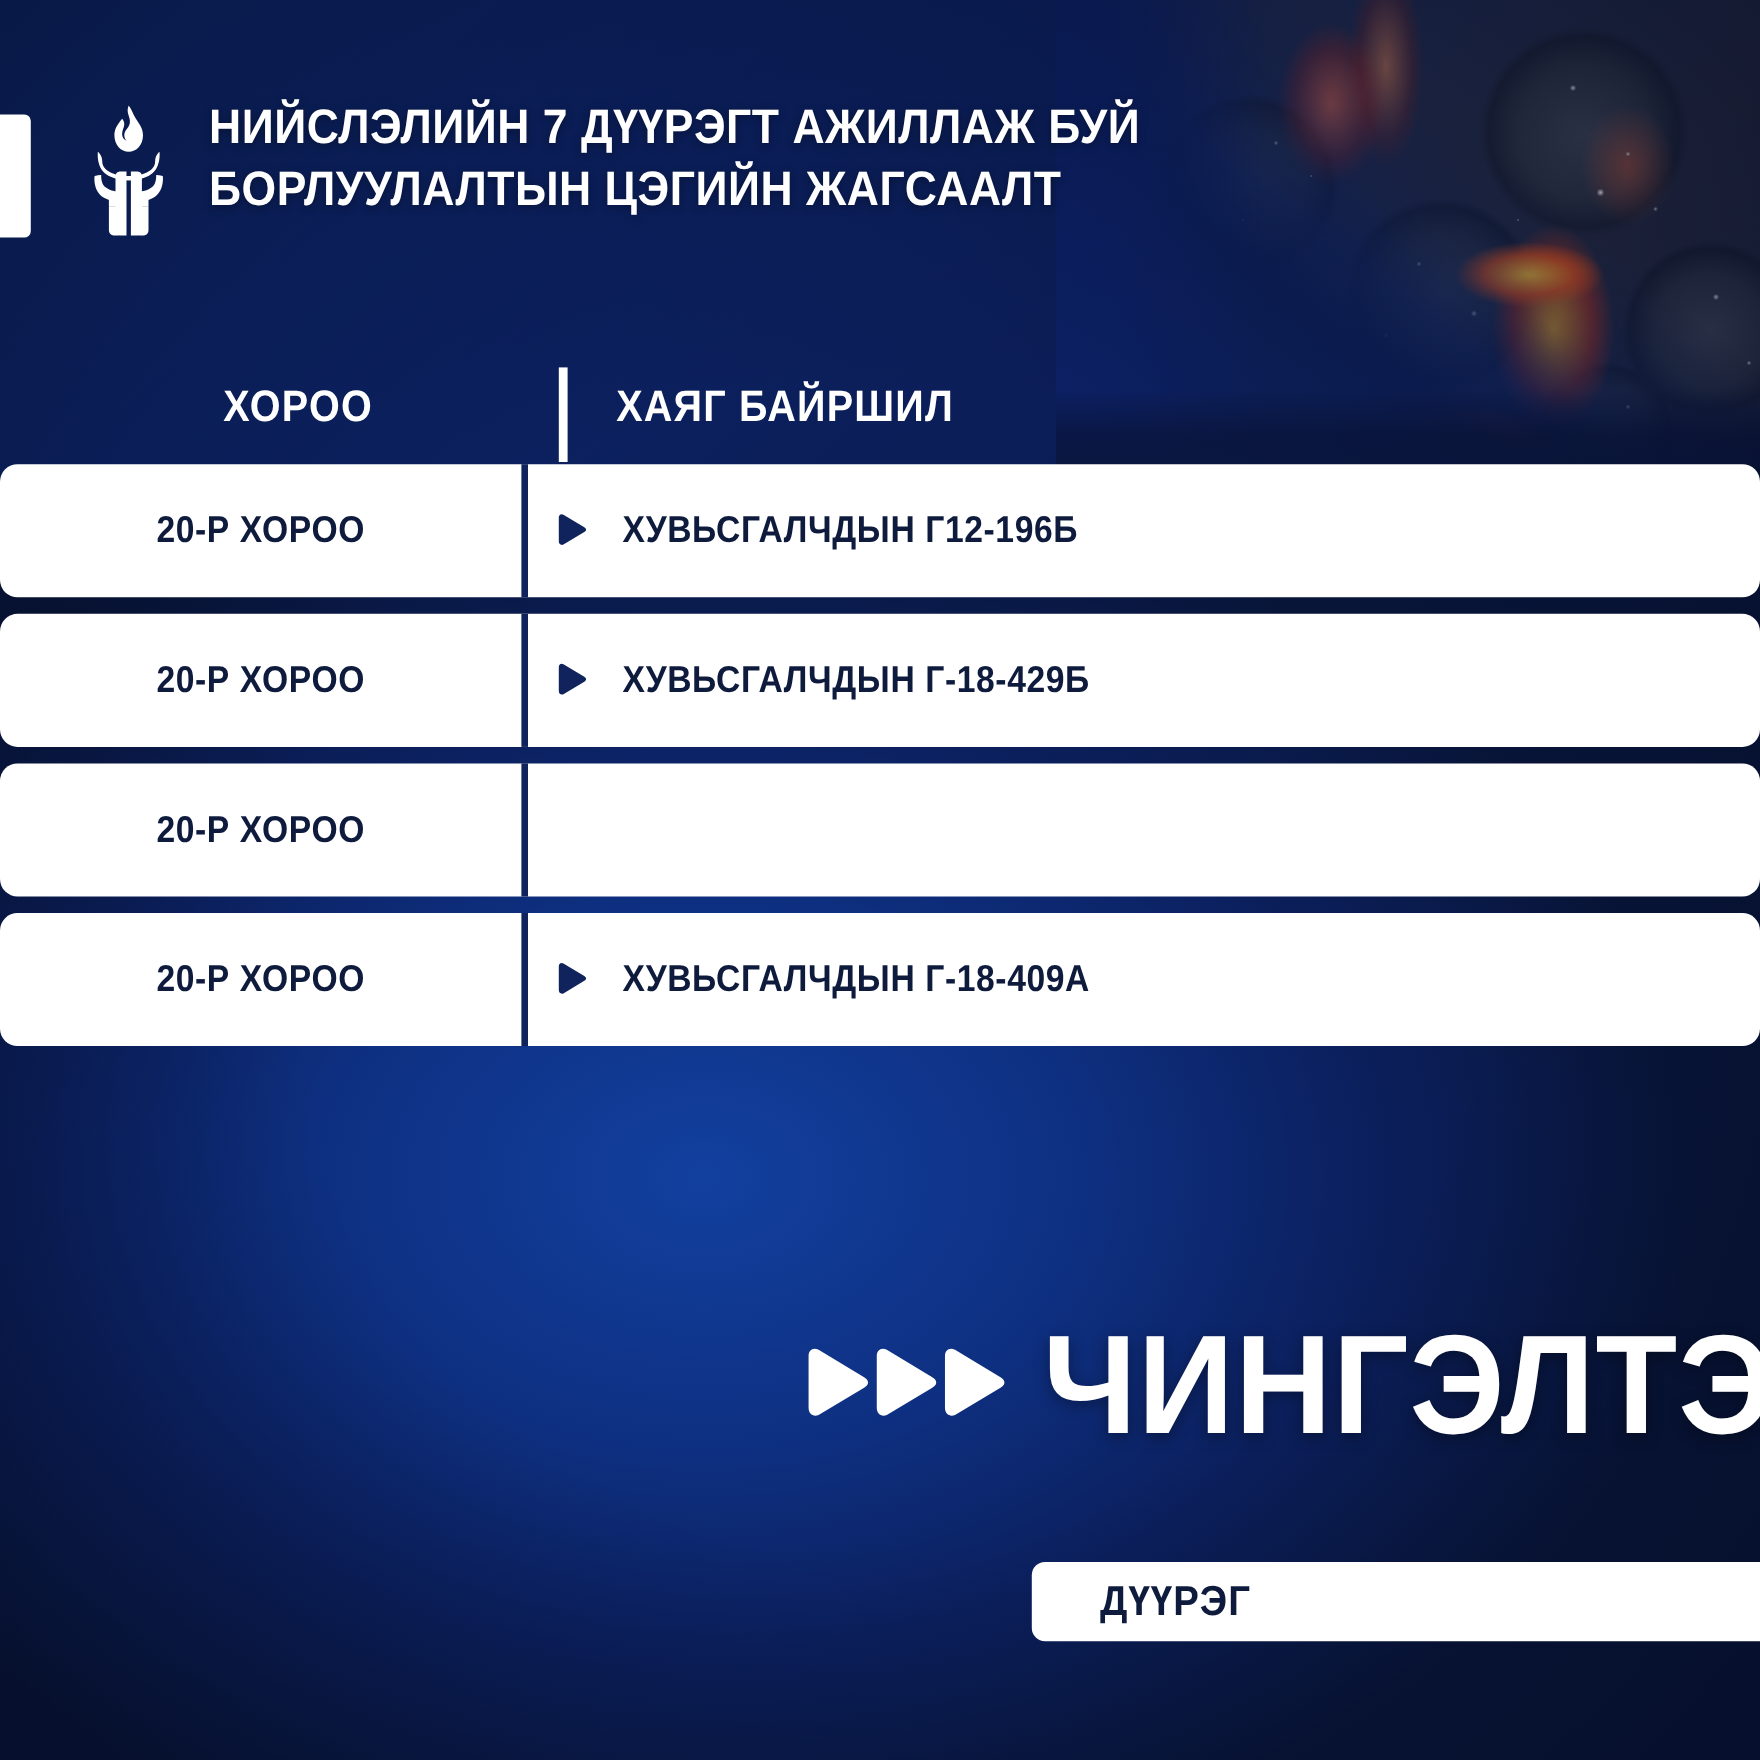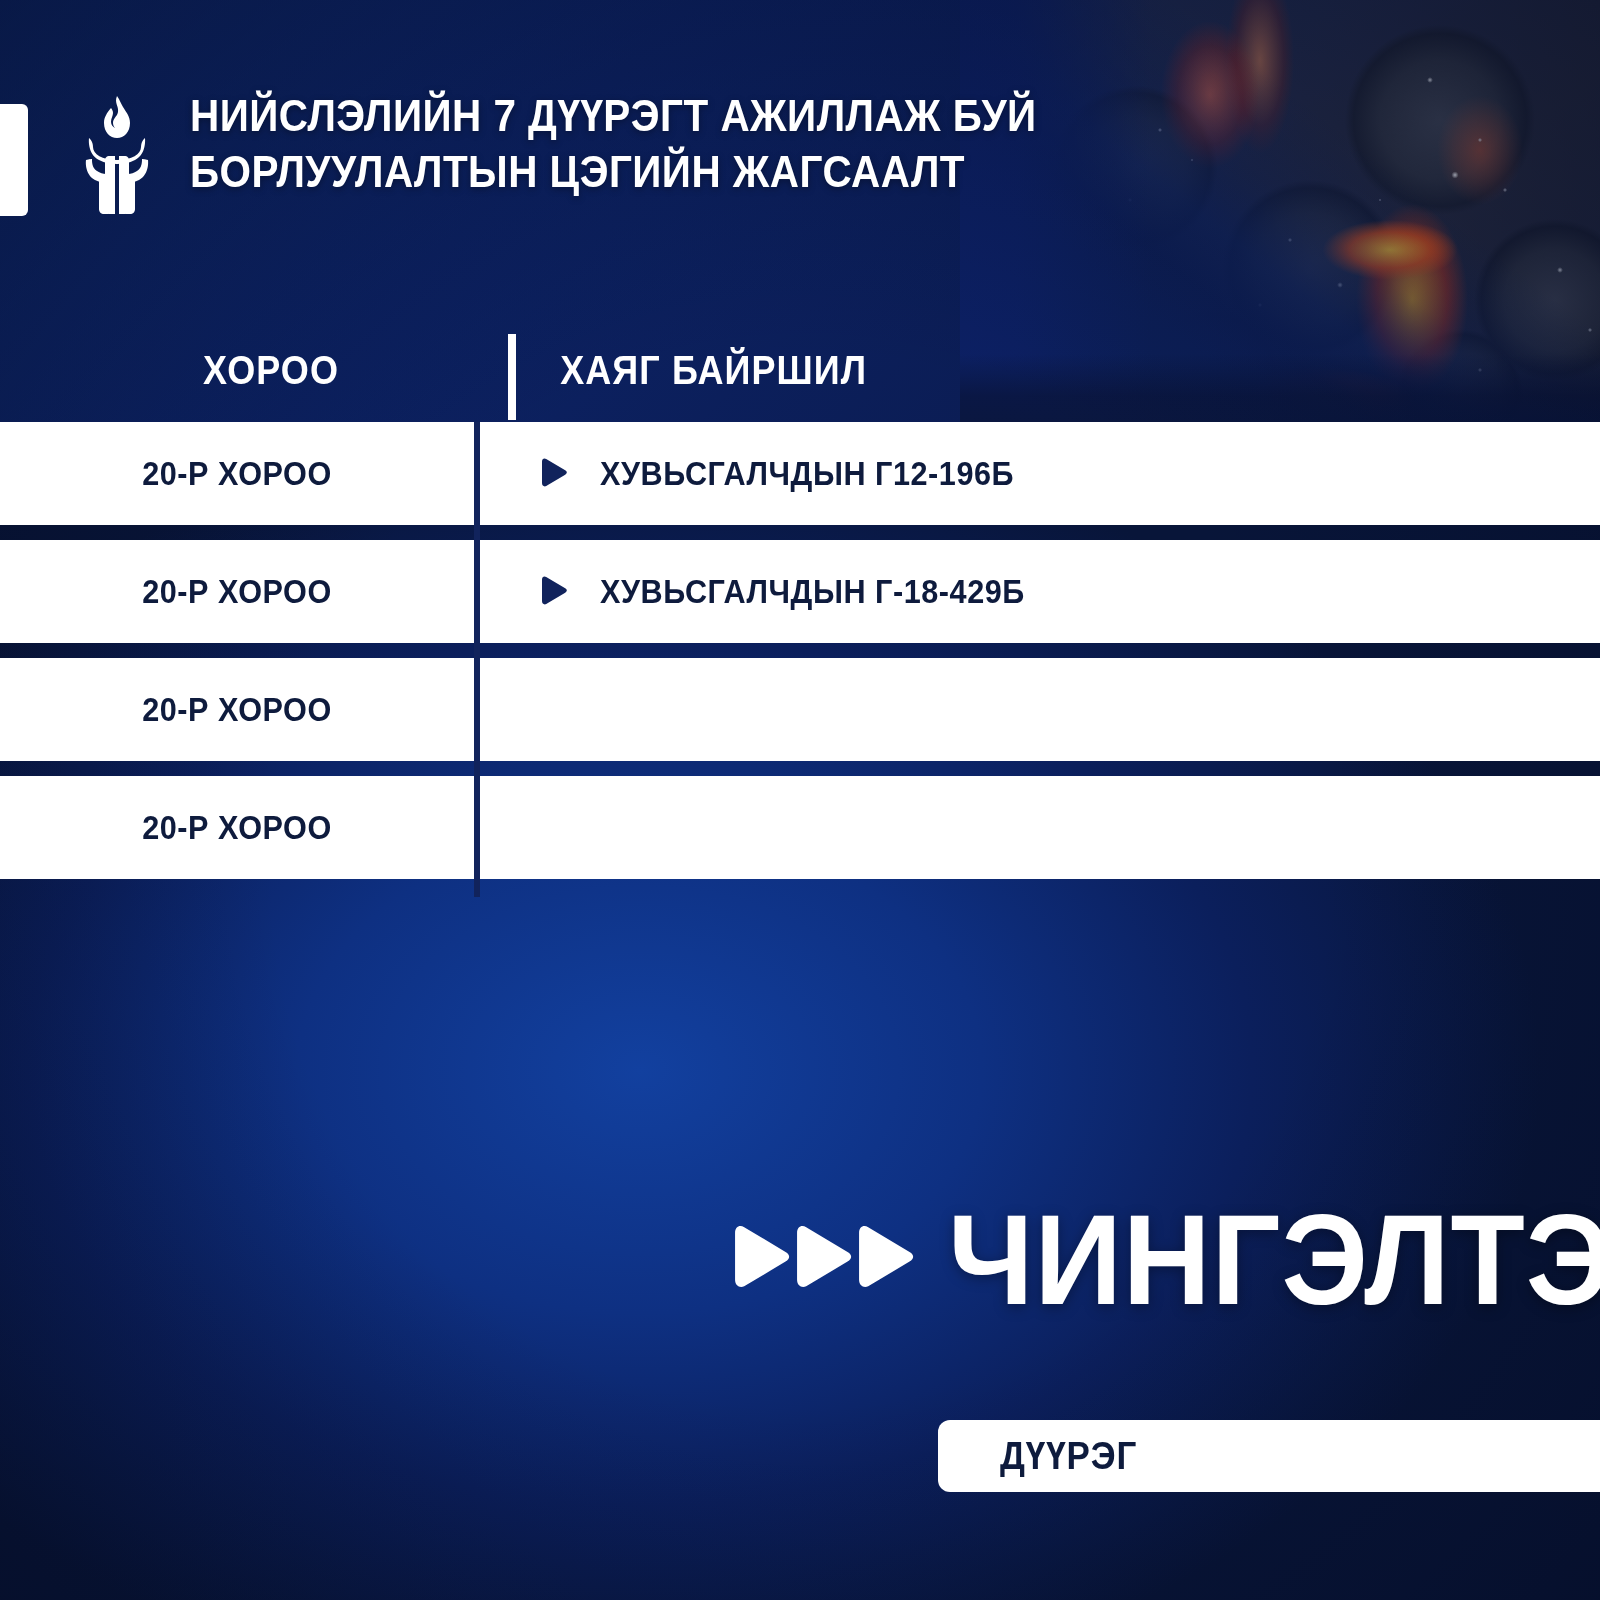--- a/index.html
+++ b/index.html
@@ -179,25 +179,26 @@
     height: 86px;
     background: #ffffff;
   }
   .th-hayag {
     padding-left: 58px;
     transform-origin: left;
   }
 
   .row {
     position: relative;
-    height: 103px;
+    height: 121px;
     background: #ffffff;
     display: flex;
     align-items: center;
     margin-bottom: 15px;
+    border-radius: 16px;
   }
   .row:last-child { margin-bottom: 0; }
   .cell-horoo {
     width: 474px;
     text-align: center;
     color: #0e1b3d;
     font-size: 34px;
     font-weight: 700;
     letter-spacing: 0.6px;
     transform: scaleX(0.9);
@@ -207,21 +208,21 @@
     left: 474px;
     top: 0;
     width: 6px;
     height: 121px;
     background: #11235c;
   }
   .cell-hayag {
     display: flex;
     align-items: center;
     gap: 30px;
-    padding-left: 62px;
+    padding-left: 28px;
     justify-content: space-between;
   }
   .bullet {
     width: 34px;
     height: 34px;
     flex: none;
   }
   .addr {
     color: #0e1b3d;
     font-size: 34px;
@@ -357,20 +358,26 @@
     </div>
 
     <div class="row">
       <div class="cell-horoo">20-Р ХОРОО</div>
       <div class="row-divider"></div>
     </div>
 
     <div class="row">
       <div class="cell-horoo">20-Р ХОРОО</div>
       <div class="row-divider"></div>
+      <div class="cell-hayag">
+        <svg class="bullet" viewBox="0 0 34 34">
+          <path d="M6 4.5c0-2.6 2-3.9 4.2-2.6l19 11.4c2.2 1.3 2.2 3.1 0 4.4l-19 11.4C8 30 6 28.7 6 26.1z" fill="#11235c"></path>
+        </svg>
+        <div class="addr">ХУВЬСГАЛЧДЫН Г-18-409А</div>
+      </div>
     </div>
 
   </div>
 
   <div class="brand">
     <div class="brand-row">
       <div class="brand-tris">
         <svg class="tri" width="74" height="74" viewBox="0 0 34 34">
           <path d="M6 4.5c0-2.6 2-3.9 4.2-2.6l19 11.4c2.2 1.3 2.2 3.1 0 4.4l-19 11.4C8 30 6 28.7 6 26.1z" fill="#ffffff"></path>
         </svg>

